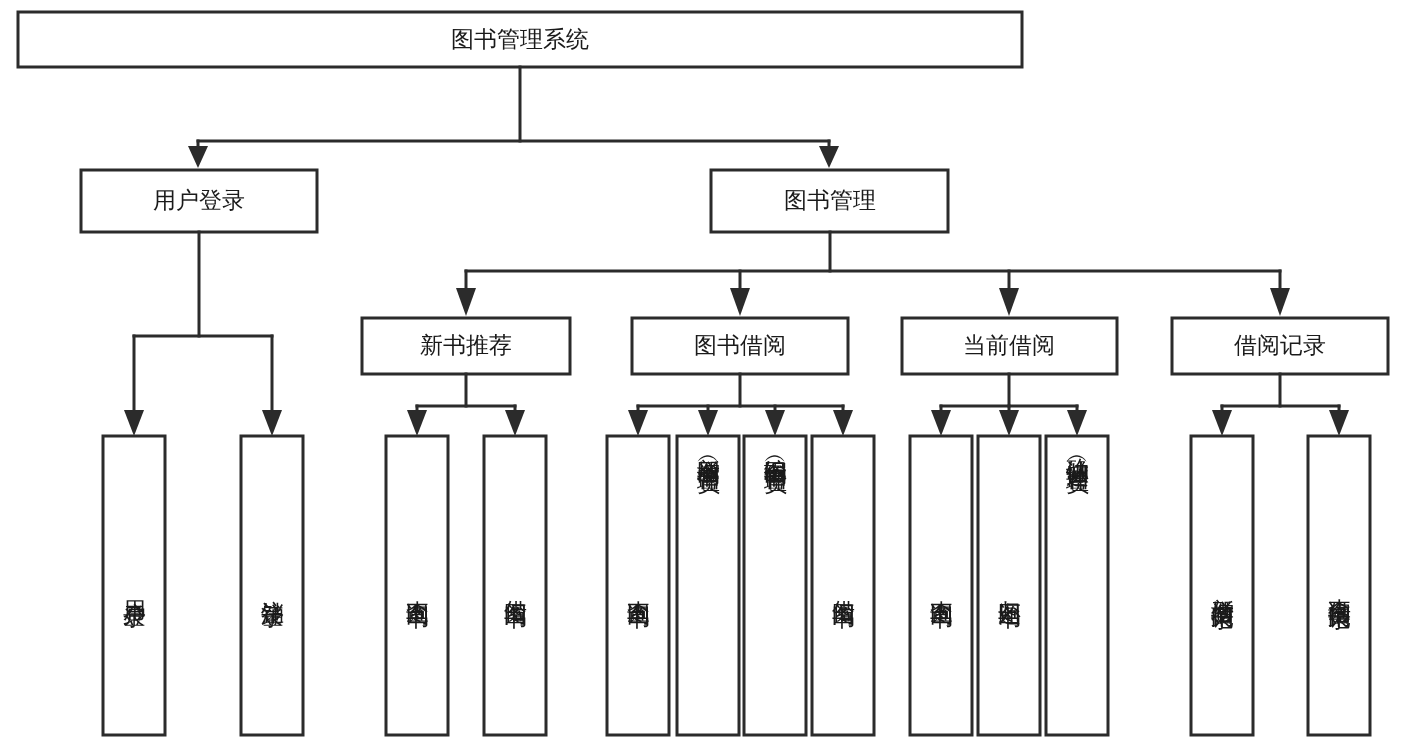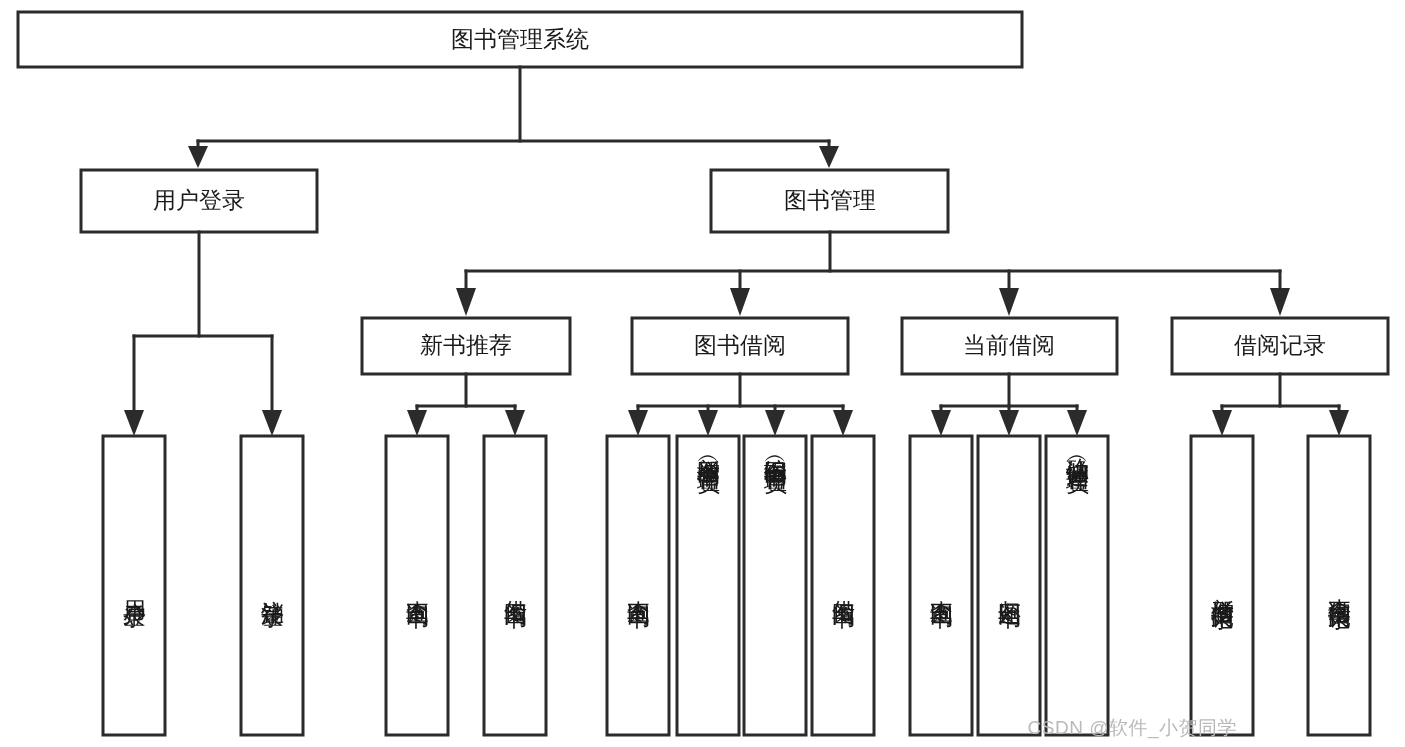--- a/index.html
+++ b/index.html
@@ -205,14 +205,13 @@
   <div class="leaf-label" style="left:744px; top:436px; width:62px; height:299px; justify-content:flex-start; padding-top:4px; box-sizing:border-box;">编辑图书（管理员）</div>
   <div class="leaf-label" style="left:812px; top:436px; width:62px; height:299px;">借阅图书</div>
 
   <div class="leaf-label" style="left:910px; top:436px; width:62px; height:299px;">查询图书</div>
   <div class="leaf-label" style="left:978px; top:436px; width:62px; height:299px;">归还图书</div>
   <div class="leaf-label" style="left:1046px; top:436px; width:62px; height:299px; justify-content:flex-start; padding-top:4px; box-sizing:border-box;">确认归还（管理员）</div>
 
   <div class="leaf-label" style="left:1191px; top:436px; width:62px; height:299px;">新增借阅记录</div>
   <div class="leaf-label" style="left:1308px; top:436px; width:62px; height:299px;">查询借阅记录</div>
 
-  <div class="watermark">CSDN @软件_小贺同学</div>
 </div>
 
 </body></html>

